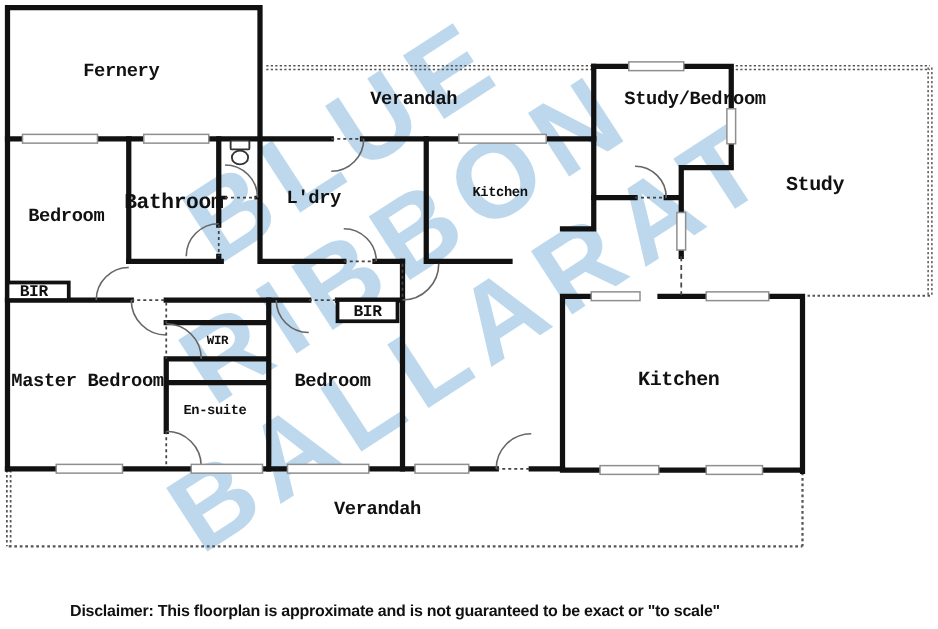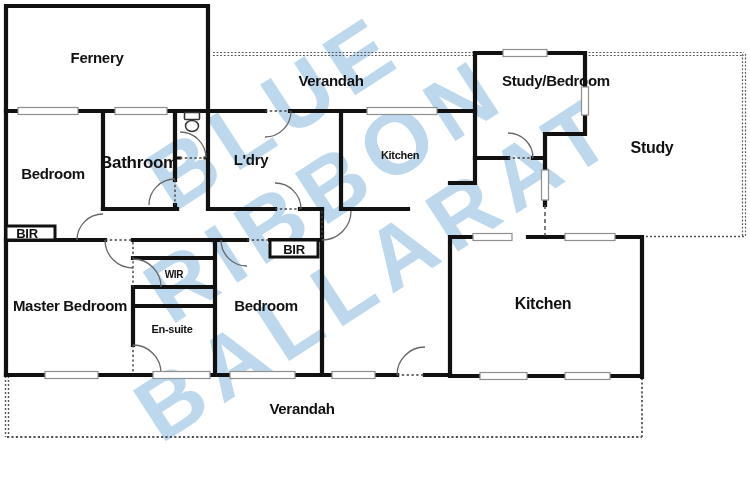--- a/index.html
+++ b/index.html
@@ -9,21 +9,21 @@
   }
   .watermark{
     position:absolute;left:10px;top:50px;width:630px;
     transform:rotate(-33deg);transform-origin:50% 50%;
     text-align:center;font-weight:bold;font-size:88px;line-height:1.06;
     letter-spacing:10px;color:#b2d2ea;opacity:0.85;z-index:1;
     pointer-events:none;white-space:nowrap;
   }
   .watermark span{display:block;}
   svg.plan{position:absolute;left:0;top:0;z-index:2;}
-  .labels{position:absolute;left:0;top:0;width:750px;height:503px;z-index:3;pointer-events:none;}
+  .labels{position:absolute;left:0;top:0;width:750px;height:503px;z-index:3;pointer-events:none;font-family:Liberation Mono, monospace;}
   .room-label{
     position:absolute;transform:translate(-50%,-50%);
     font-weight:bold;color:#111;letter-spacing:-0.3px;white-space:nowrap;
   }
   .disclaimer{
     position:absolute;left:10px;top:481px;width:612px;text-align:center;
     font-weight:bold;font-size:12.8px;letter-spacing:-0.2px;color:#111;z-index:3;
   }
 </style>
 </head>
@@ -146,13 +146,14 @@
       <div class="room-label" style="left: 27px; top: 233px; font-size: 13px;">BIR</div>
       <div class="room-label" style="left: 294px; top: 249px; font-size: 13px;">BIR</div>
       <div class="room-label" style="left: 174px; top: 274px; font-size: 10px;">WIR</div>
       <div class="room-label" style="left: 70px; top: 305px; font-size: 15px;">Master Bedroom</div>
       <div class="room-label" style="left: 266px; top: 305px; font-size: 15px;">Bedroom</div>
       <div class="room-label" style="left: 543px; top: 304px; font-size: 16px;">Kitchen</div>
       <div class="room-label" style="left: 172px; top: 329px; font-size: 11px;">En-suite</div>
       <div class="room-label" style="left: 302px; top: 408px; font-size: 15px;">Verandah</div>
     </div>
 
+  <div class="disclaimer">Disclaimer: This floorplan is approximate and is not guaranteed to be exact or "to scale"</div>
 </div>
 
 </body></html>

